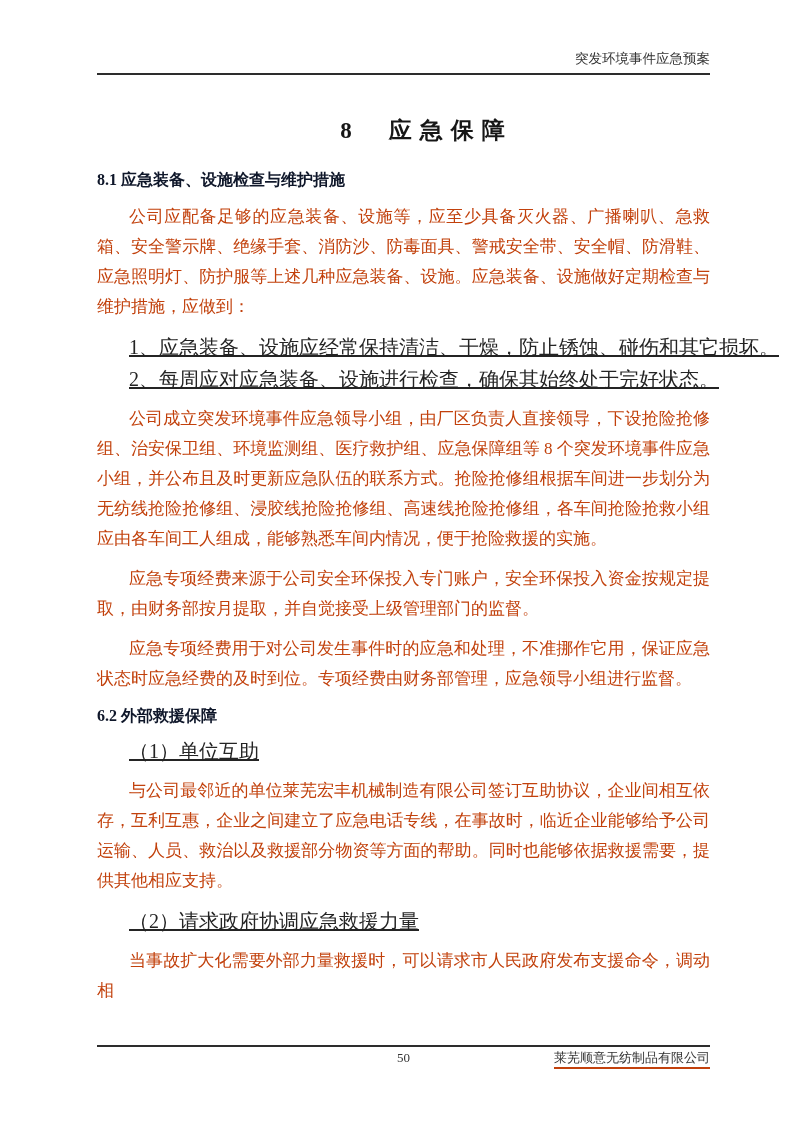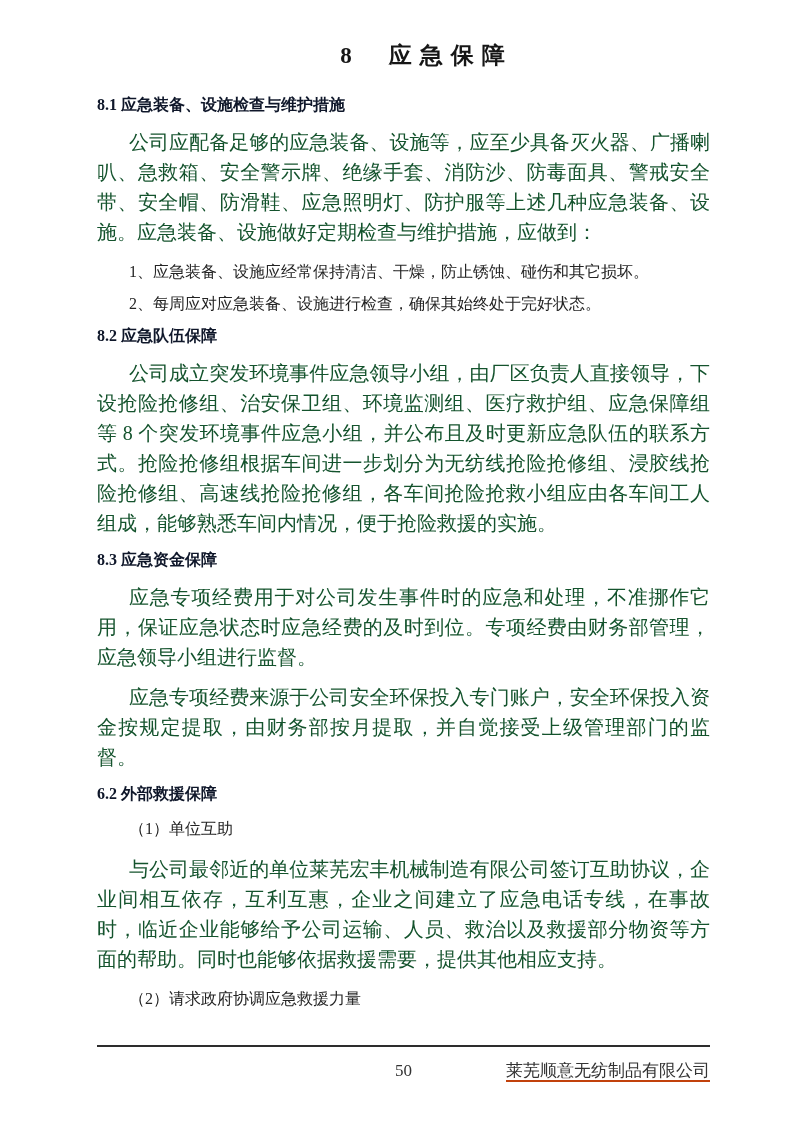--- a/index.html
+++ b/index.html
@@ -55,52 +55,53 @@
     line-height: 24px;
     font-weight: bold;
     color: #0f172a;
     margin: 5px 0 8px 0;
   }
   .sec-heading.first {
     margin-top: 21px;
   }
   .para {
     margin: 10px 0;
-    font-size: 20px;
+    font-size: 17px;
     line-height: 30px;
     text-indent: 32px;
     text-align: justify;
     word-break: break-all;
-    color: #14532d;
+    color: #c2410c;
   }
   .line-item {
     margin: 2px 0;
-    font-size: 16px;
+    font-size: 20px;
     line-height: 30px;
     text-indent: 32px;
     white-space: nowrap;
     color: #242424;
+    text-decoration: underline;
   }
   .fill-last {
     text-align: justify;
     text-align-last: justify;
   }
   
   .footer {
     position: absolute;
     left: 97px;
     width: 613px;
     top: 1045px;
     border-top: 2px solid #2d2d2d;
   }
   .footer-row {
     position: relative;
     height: 22px;
-    padding-top: 15px;
-    font-size: 17px;
+    padding-top: 2px;
+    font-size: 13px;
     line-height: 17px;
     color: #333333;
   }
   .page-number {
     position: absolute;
     left: 0;
     right: 0;
     text-align: center;
   }
   .company-name {
@@ -109,49 +110,51 @@
     border-bottom: 2px solid #c2410c;
     padding-bottom: 1px;
   }
 </style>
 </head>
 <body>
 
 <div class="page">
   <div class="content">
 
+    <div class="header">
+      <span>突发环境事件应急预案</span>
+    </div>
 
     <div class="chapter-title">
       <span class="num">8</span>
       <span class="name">应急保障</span>
     </div>
 
     <div>
       <div class="sec-heading first">8.1 应急装备、设施检查与维护措施</div>
       <p class="para">公司应配备足够的应急装备、设施等，应至少具备灭火器、广播喇叭、急救箱、安全警示牌、绝缘手套、消防沙、防毒面具、警戒安全带、安全帽、防滑鞋、应急照明灯、防护服等上述几种应急装备、设施。应急装备、设施做好定期检查与维护措施，应做到：</p>
       <p class="line-item">1、应急装备、设施应经常保持清洁、干燥，防止锈蚀、碰伤和其它损坏。</p>
       <p class="line-item">2、每周应对应急装备、设施进行检查，确保其始终处于完好状态。</p>
     </div>
 
     <div>
-      <div class="sec-heading">8.2 应急队伍保障</div>
       <p class="para">公司成立突发环境事件应急领导小组，由厂区负责人直接领导，下设抢险抢修组、治安保卫组、环境监测组、医疗救护组、应急保障组等 8 个突发环境事件应急小组，并公布且及时更新应急队伍的联系方式。抢险抢修组根据车间进一步划分为无纺线抢险抢修组、浸胶线抢险抢修组、高速线抢险抢修组，各车间抢险抢救小组应由各车间工人组成，能够熟悉车间内情况，便于抢险救援的实施。</p>
     </div>
 
     <div>
-      <div class="sec-heading">8.3 应急资金保障</div>
+      <p class="para">应急专项经费来源于公司安全环保投入专门账户，安全环保投入资金按规定提取，由财务部按月提取，并自觉接受上级管理部门的监督。</p>
       <p class="para">应急专项经费用于对公司发生事件时的应急和处理，不准挪作它用，保证应急状态时应急经费的及时到位。专项经费由财务部管理，应急领导小组进行监督。</p>
-      <p class="para">应急专项经费来源于公司安全环保投入专门账户，安全环保投入资金按规定提取，由财务部按月提取，并自觉接受上级管理部门的监督。</p>
     </div>
 
     <div>
       <div class="sec-heading">6.2 外部救援保障</div>
       <p class="line-item">（1）单位互助</p>
       <p class="para">与公司最邻近的单位莱芜宏丰机械制造有限公司签订互助协议，企业间相互依存，互利互惠，企业之间建立了应急电话专线，在事故时，临近企业能够给予公司运输、人员、救治以及救援部分物资等方面的帮助。同时也能够依据救援需要，提供其他相应支持。</p>
       <p class="line-item">（2）请求政府协调应急救援力量</p>
+      <p class="para fill-last">当事故扩大化需要外部力量救援时，可以请求市人民政府发布支援命令，调动相</p>
     </div>
 
   </div>
 
   <div class="footer">
     <div class="footer-row">
       <span class="page-number">50</span>
       <span class="company-name">莱芜顺意无纺制品有限公司</span>
     </div>
   </div>

